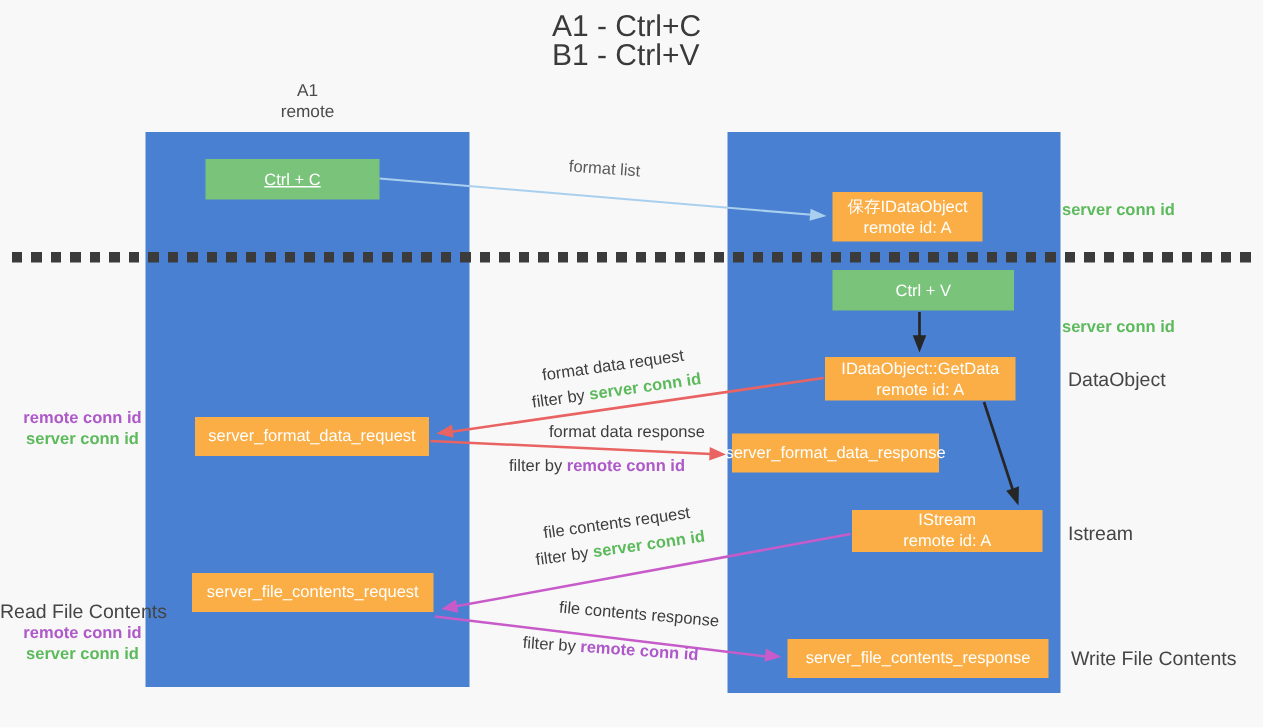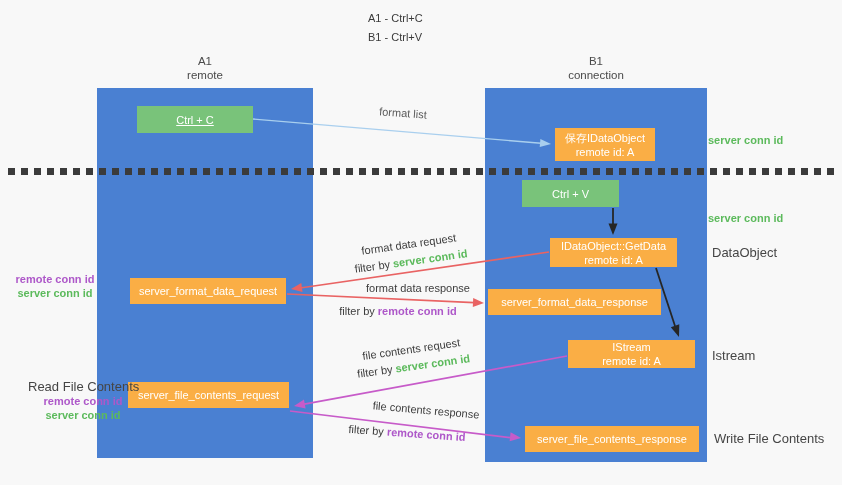--- a/index.html
+++ b/index.html
@@ -7,21 +7,21 @@
     --arrow-red:#E96363; --arrow-magenta:#C75BC9; --arrow-lightblue:#A9CFEE; --arrow-black:#262626;
     --label-green:#5CBA5C; --label-purple:#AE58C9; --text-dark:#3F3F3F;
   }
   *{margin:0;padding:0;box-sizing:border-box;}
   html,body{background:#fff;}
   .canvas{
     position:relative;width:842px;height:485px;overflow:hidden;
     background:var(--background);
     font-family:"Liberation Sans",sans-serif;color:var(--text-dark);
   }
-  .title{position:absolute;left:368px;top:9px;font-size:11px;line-height:19px;color:#3a3a3a;}
+  .title{position:absolute;left:368px;top:9px;font-size:20px;line-height:19px;color:#3a3a3a;}
   .lane-header{position:absolute;top:54px;text-align:center;font-size:11.5px;line-height:14px;color:#4a4a4a;}
   .lane{position:absolute;top:88px;background:var(--lane-blue);z-index:1;}
   .lane-a{left:97px;width:216px;height:370px;}
   .lane-b{left:485px;width:222px;height:374px;}
   .dotline{position:absolute;left:8px;top:168px;width:826px;height:7px;z-index:3;
     background:repeating-linear-gradient(90deg,#3b3b3b 0 7px,transparent 7px 13px);}
   .arrows{position:absolute;left:0;top:0;z-index:2;}
   .s-blue{stroke:var(--arrow-lightblue);stroke-width:1.4;}
   .s-red{stroke:var(--arrow-red);stroke-width:1.7;}
   .s-mag{stroke:var(--arrow-magenta);stroke-width:1.7;}
@@ -46,24 +46,20 @@
 <div class="canvas">
 
   <div class="title">
     <div>A1 - Ctrl+C</div>
     <div>B1 - Ctrl+V</div>
   </div>
 
   <div class="lane-header" style="left:97px;width:216px;">
     <div>A1</div>
     <div>remote</div>
-  </div>
-  <div class="lane-header" style="left:485px;width:222px;">
-    <div>B1</div>
-    <div>connection</div>
   </div>
 
   <div class="lane lane-a"></div>
   <div class="lane lane-b"></div>
 
   <svg class="arrows" width="842" height="485">
     <g>
       <line class="s-blue" x1="253" y1="119" x2="541" y2="143.2"></line>
       <polygon class="f-blue" points="551,144 539.7,147.1 540.4,139.1"></polygon>
     </g>
@@ -102,28 +98,28 @@
     <div>server_format_data_request</div>
   </div>
   <div class="node orange" style="left:128px;top:382px;width:161px;height:26px;">
     <div>server_file_contents_request</div>
   </div>
 
   <div class="node orange" style="left:555px;top:128px;width:100px;height:33px;align-items:center;">
     <div>保存IDataObject</div>
     <div>remote id: A</div>
   </div>
-  <div class="node green" style="left:522px;top:180px;width:97px;height:27px;">
+  <div class="node green" style="left:555px;top:180px;width:121px;height:27px;">
     <div>Ctrl + V</div>
   </div>
   <div class="node orange" style="left:550px;top:238px;width:127px;height:29px;">
     <div>IDataObject::GetData</div>
     <div>remote id: A</div>
   </div>
-  <div class="node orange" style="left:488px;top:289px;width:173px;height:26px;">
+  <div class="node orange" style="left:488px;top:289px;width:138px;height:26px;">
     <div>server_format_data_response</div>
   </div>
   <div class="node orange" style="left:568px;top:340px;width:127px;height:28px;">
     <div>IStream</div>
     <div>remote id: A</div>
   </div>
   <div class="node orange" style="left:525px;top:426px;width:174px;height:26px;">
     <div>server_file_contents_response</div>
   </div>
 
@@ -148,19 +144,19 @@
   <div class="side side-right green-t" style="top:133px;">server conn id</div>
   <div class="side side-right green-t" style="top:211px;">server conn id</div>
   <div class="side side-right plain" style="left:712px;top:246px;">DataObject</div>
   <div class="side side-right plain" style="left:712px;top:349px;">Istream</div>
   <div class="side side-right plain" style="left:714px;top:432px;">Write File Contents</div>
 
   <div class="side side-left" style="top:272px;">
     <div class="purple-t">remote conn id</div>
     <div class="green-t">server conn id</div>
   </div>
-  <div class="side side-left" style="top:380px;margin-left:28px;">
+  <div class="side side-left" style="top:401px;">
     <div class="plain">Read File Contents</div>
     <div class="purple-t">remote conn id</div>
     <div class="green-t">server conn id</div>
   </div>
 
 </div>
 
 </body></html>

